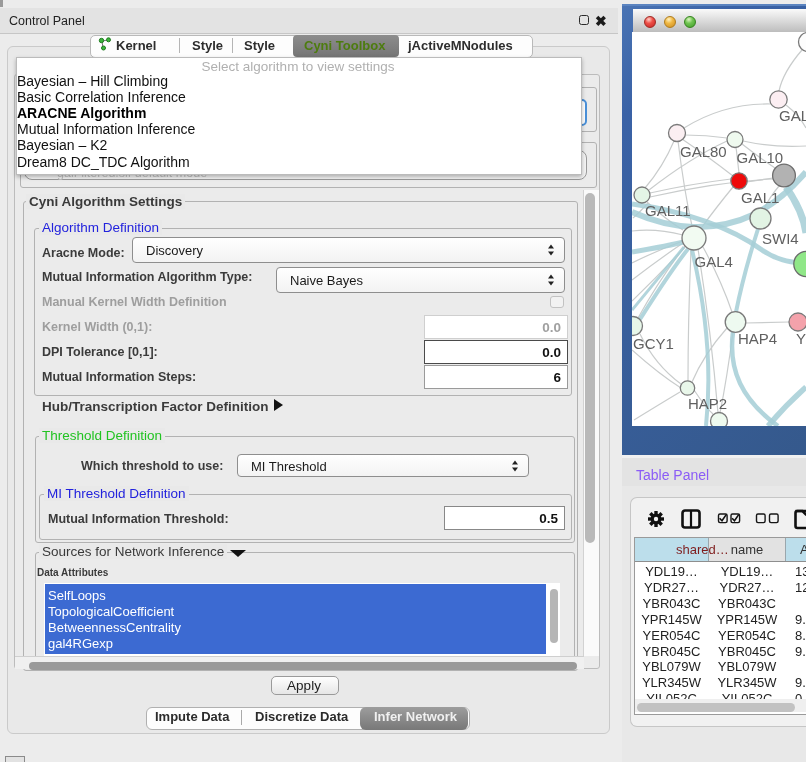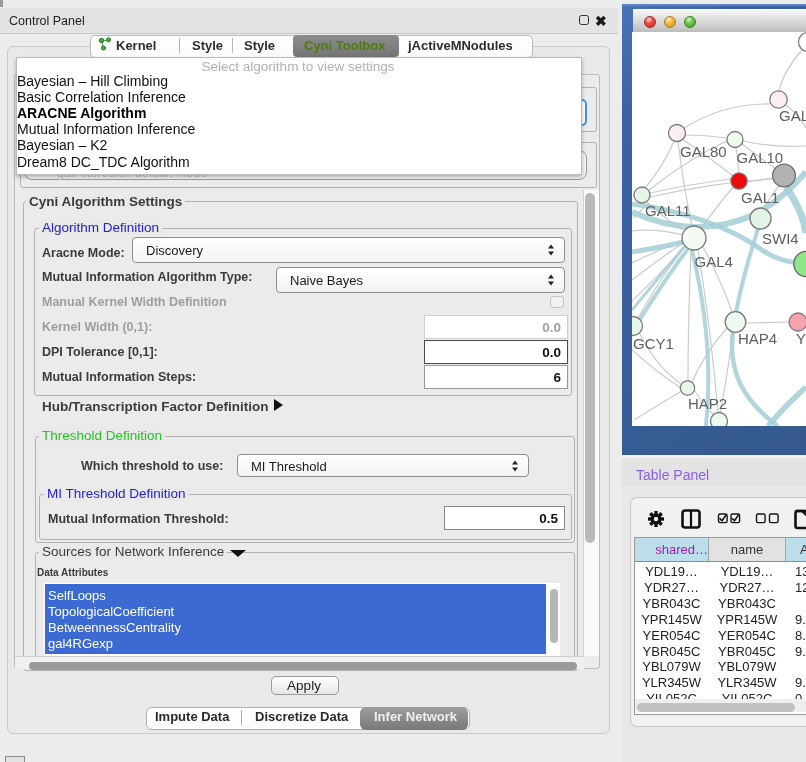--- a/index.html
+++ b/index.html
@@ -265,21 +265,21 @@
  </g>
  <path d="M 149.5,2 h 7 l 4,4" fill="none" stroke="#101010" stroke-width="2.6"></path>
  <rect x="149.5" y="2" width="12" height="17" rx="2" fill="none" stroke="#101010" stroke-width="2.6"></rect>
 </svg>
 
 <div class="abs" style="left:634px;top:537px;width:172px;height:176px;background:#fff;border:1px solid #9a9a9a;border-right:none;"></div>
 <div class="abs" style="left:635px;top:538px;width:73px;height:24px;background:#bcdeeb;border-right:1px solid #9aa6ac;"></div>
 <div class="abs" style="left:709px;top:538px;width:76px;height:24px;background:#e2e2e2;border-right:1px solid #9aa6ac;"></div>
 <div class="abs" style="left:786px;top:538px;width:20px;height:24px;background:#bcdeeb;"></div>
 <div class="abs" style="left:635px;top:561px;width:171px;height:1px;background:#8e8e8e;"></div>
-<div class="abs" style="left:635px;top:542px;width:73px;text-align:right;font:13px 'Liberation Sans',sans-serif;color:#a21caf;">shared…</div>
+<div class="abs" style="left:635px;top:542px;width:73px;text-align:left;font:13px 'Liberation Sans',sans-serif;color:#7f1d1d;padding-left:41px;">shared…</div>
 <div class="abs" style="left:709px;top:542px;width:76px;text-align:center;font:13px 'Liberation Sans',sans-serif;color:#333;">name</div>
 <div class="abs" style="left:800px;top:542px;font:13px 'Liberation Sans',sans-serif;color:#333;">A</div>
 
 <div class="abs" style="left:635px;top:564.2px;width:73px;text-align:center;font:13px 'Liberation Sans',sans-serif;color:#222;">YDL19…</div>
 <div class="abs" style="left:709px;top:564.2px;width:76px;text-align:center;font:13px 'Liberation Sans',sans-serif;color:#222;">YDL19…</div>
 <div class="abs" style="left:795px;top:564.2px;font:13px 'Liberation Sans',sans-serif;color:#222;">13</div>
 <div class="abs" style="left:635px;top:580.1px;width:73px;text-align:center;font:13px 'Liberation Sans',sans-serif;color:#222;">YDR27…</div>
 <div class="abs" style="left:709px;top:580.1px;width:76px;text-align:center;font:13px 'Liberation Sans',sans-serif;color:#222;">YDR27…</div>
 <div class="abs" style="left:795px;top:580.1px;font:13px 'Liberation Sans',sans-serif;color:#222;">12</div>
 <div class="abs" style="left:635px;top:595.9px;width:73px;text-align:center;font:13px 'Liberation Sans',sans-serif;color:#222;">YBR043C</div>

